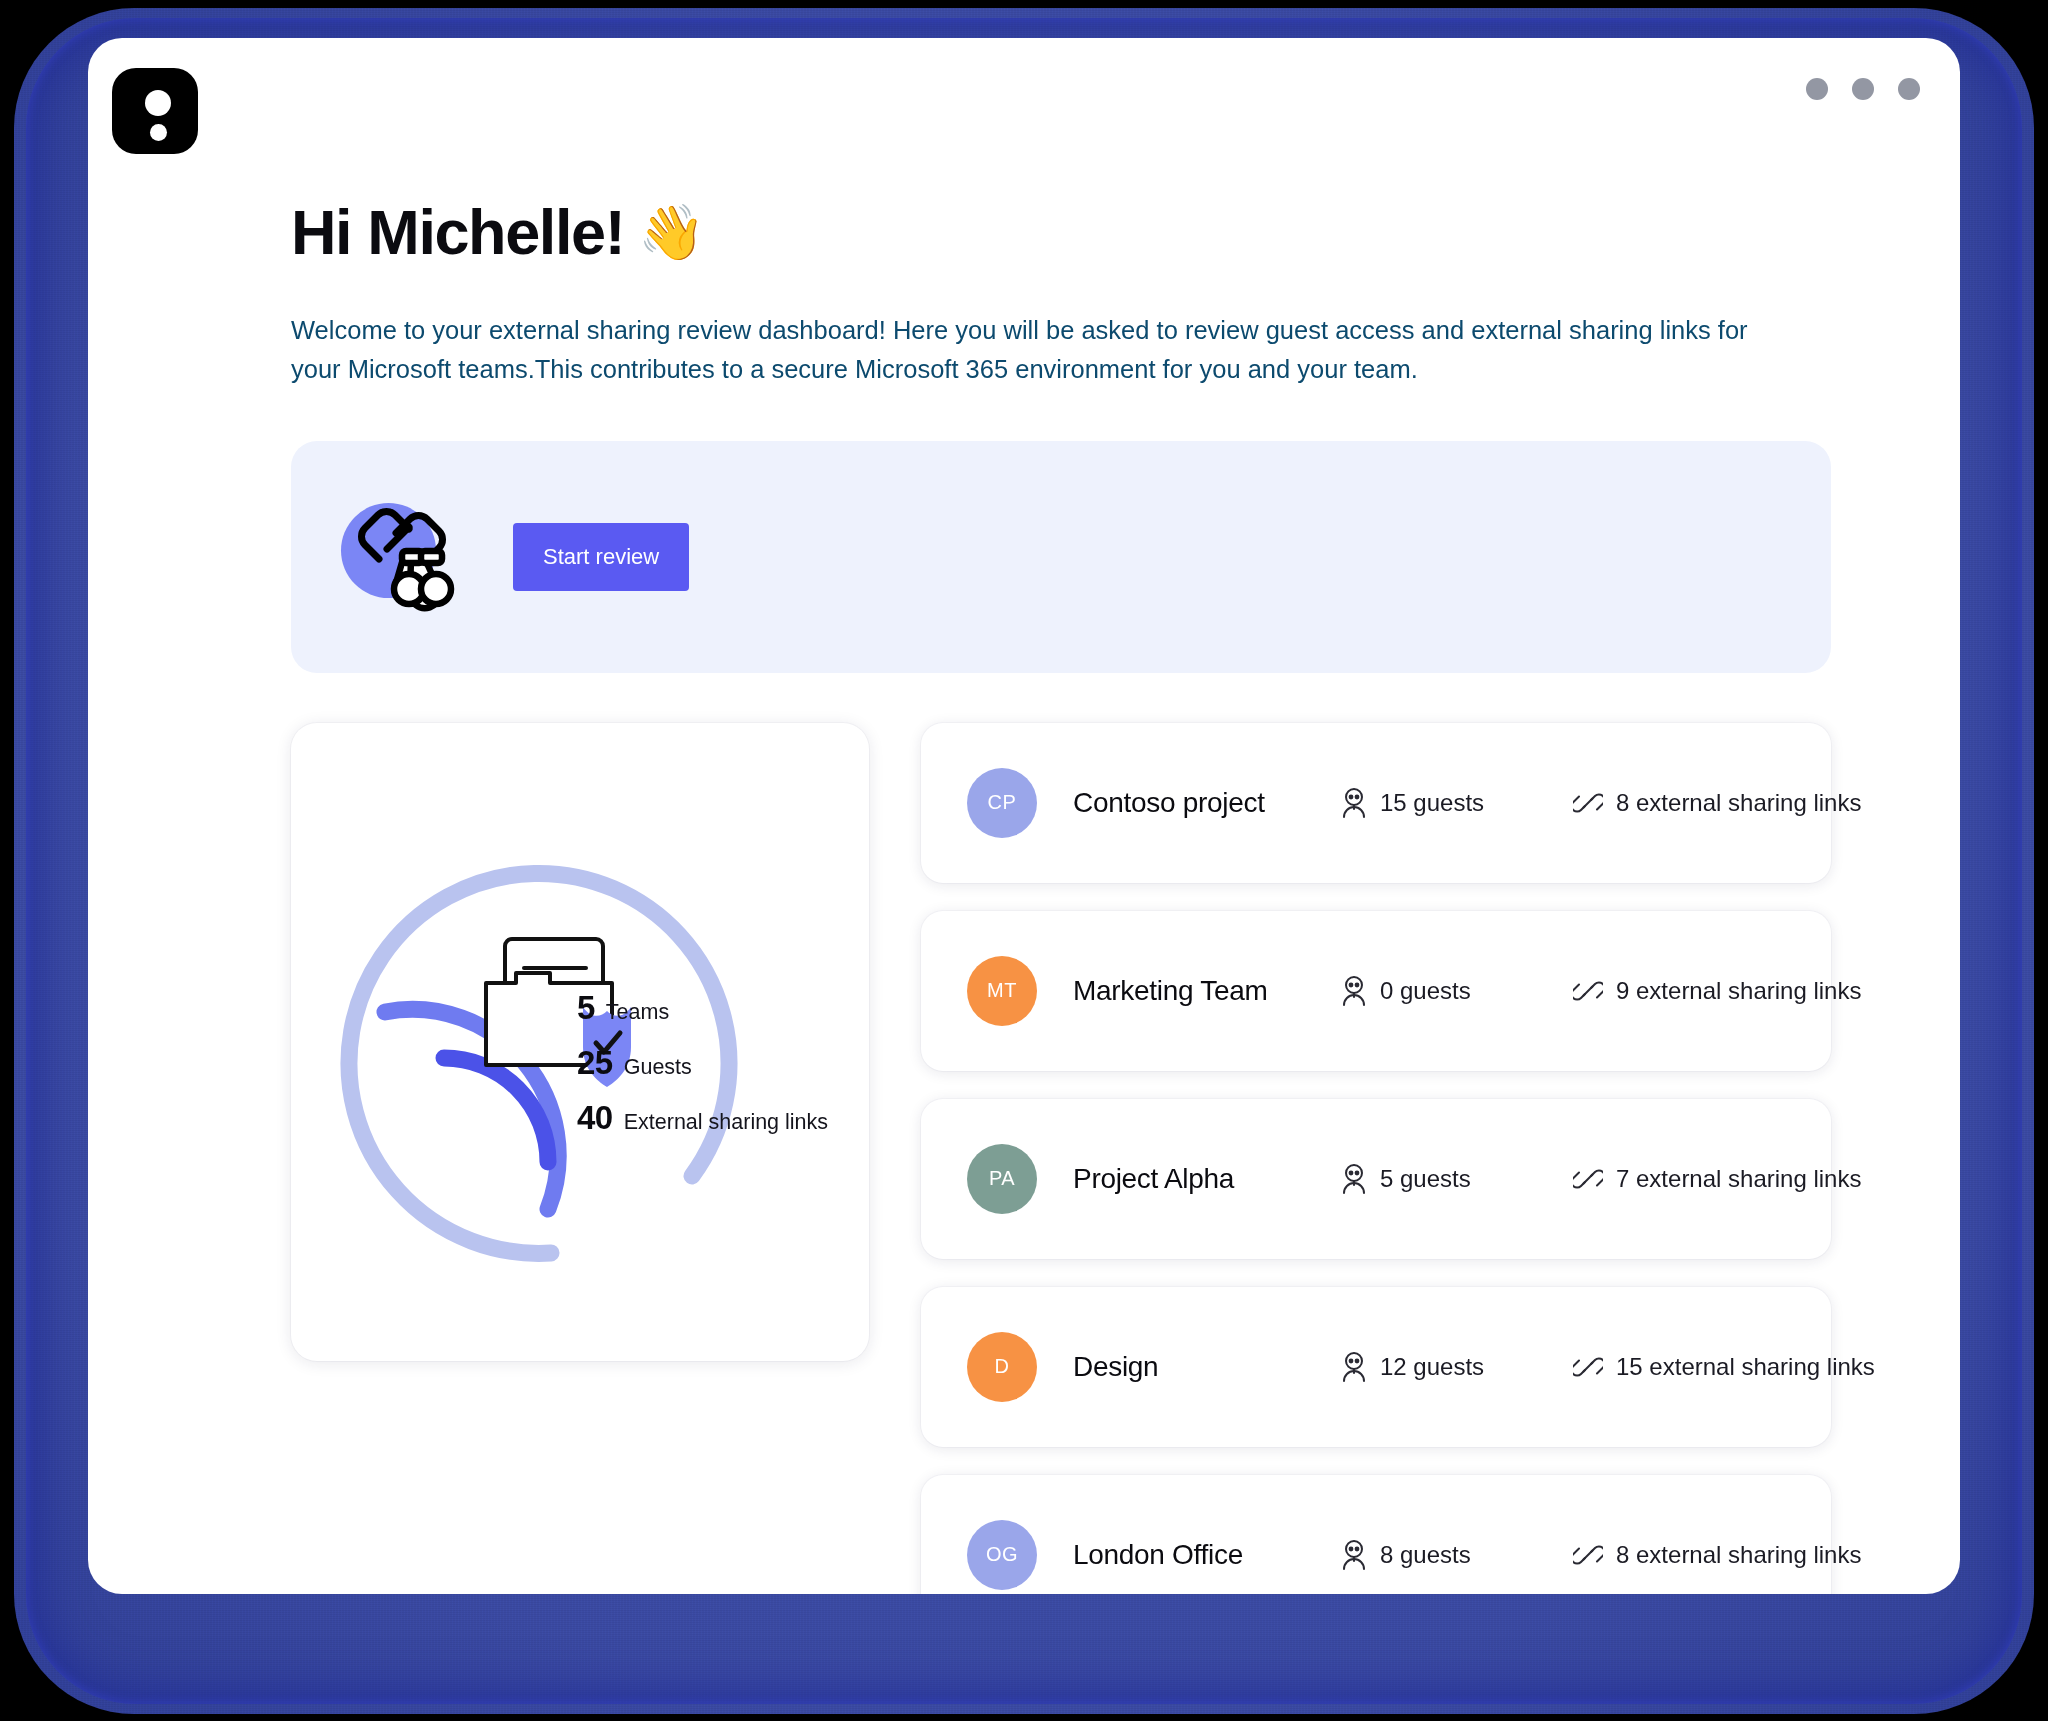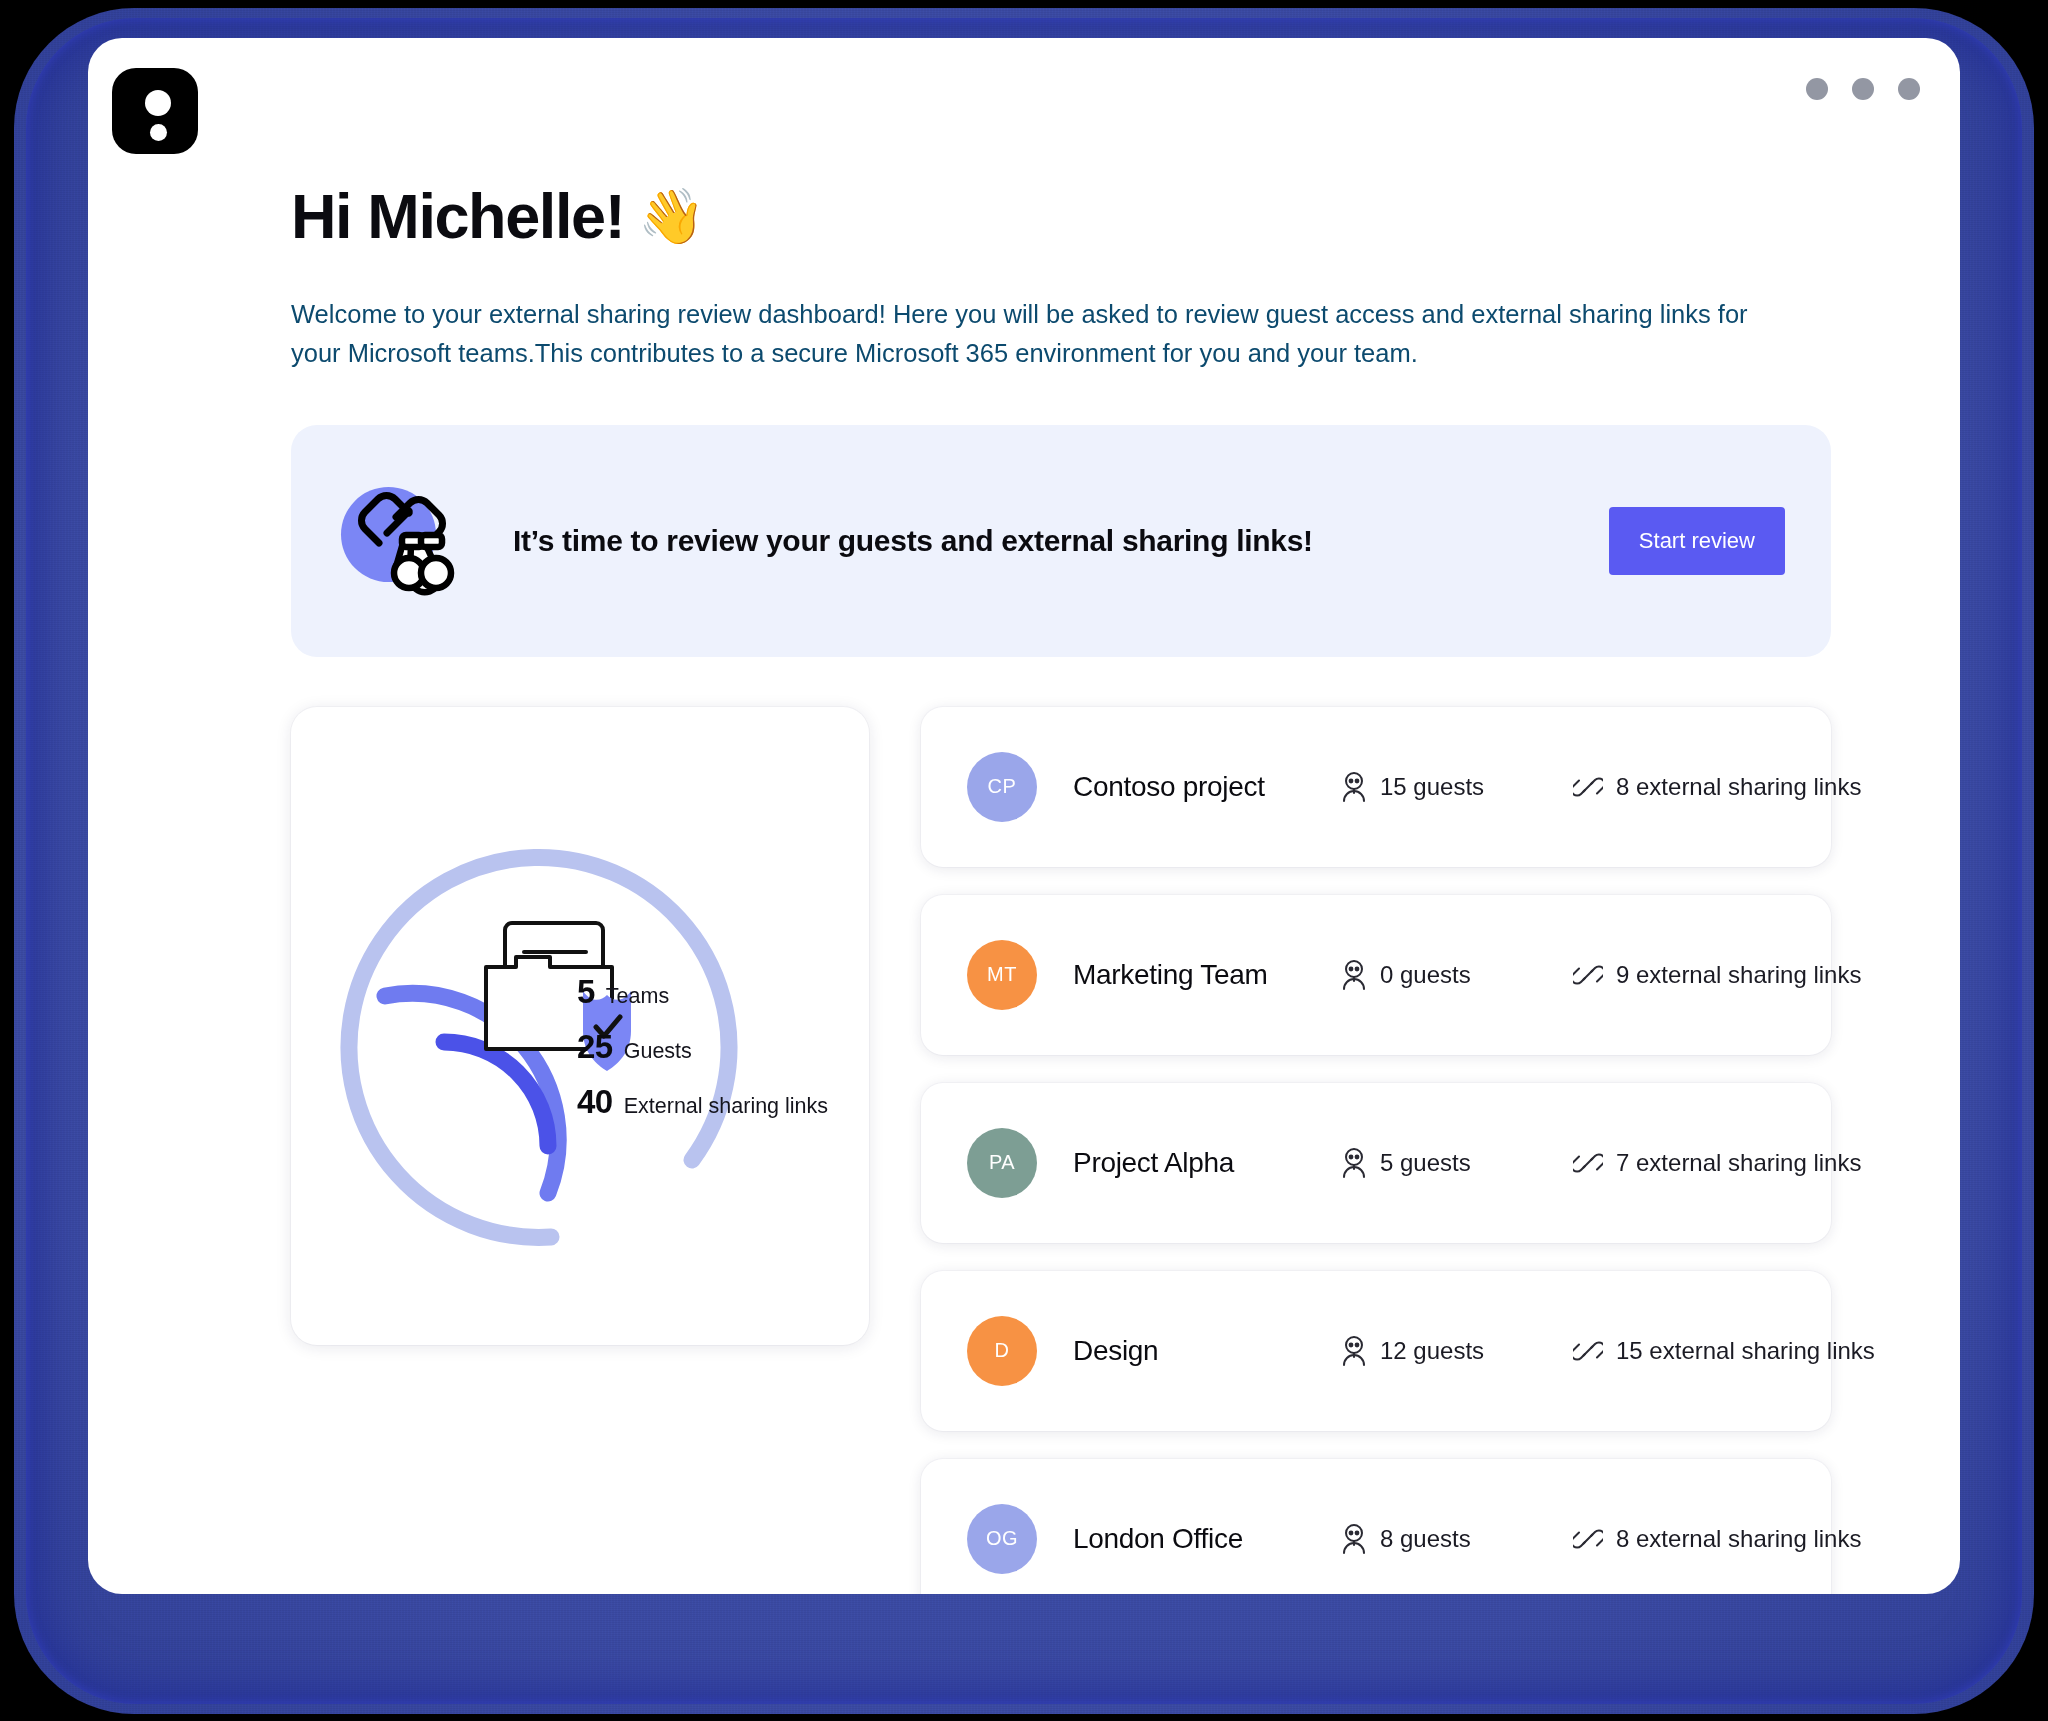--- a/index.html
+++ b/index.html
@@ -81,21 +81,21 @@
   }
   .win-dots span {
     width: 22px; height: 22px; border-radius: 50%;
     background: #9397a3;
     display: block;
   }
 
   
   .content {
     position: absolute;
-    left: 203px; top: 144px;
+    left: 203px; top: 160px;
     width: 1540px;
   }
 
   .greeting {
     font-size: 63px;
     font-weight: 700;
     letter-spacing: -1.4px;
     color: #0b0b10;
     line-height: 1.1;
     margin-bottom: 44px;
@@ -306,21 +306,20 @@
             <g stroke="#000" stroke-width="6.5" fill="#fff" stroke-linejoin="round">
               <path d="M64 62 L57 86 a15 15 0 1 0 29 5 L83 62 z"></path>
               <path d="M86 62 L97 86 a15 15 0 1 1 -26 9 L72 62 z"></path>
               <rect x="63" y="54" width="21" height="12" rx="4"></rect>
               <rect x="82" y="54" width="21" height="12" rx="4"></rect>
               <circle cx="70" cy="92" r="15"></circle>
               <circle cx="97" cy="92" r="15"></circle>
             </g>
           </svg>
         </div>
-        <div class="banner-title">It’s time to review your guests and external sharing links!</div>
         <button class="start-btn">Start review</button>
       </div>
 
       <div class="lower">
 
         <div class="summary-card">
 
           <div class="donut-wrap">
             <svg width="560" height="440" viewBox="0 0 560 440" fill="none">
 

